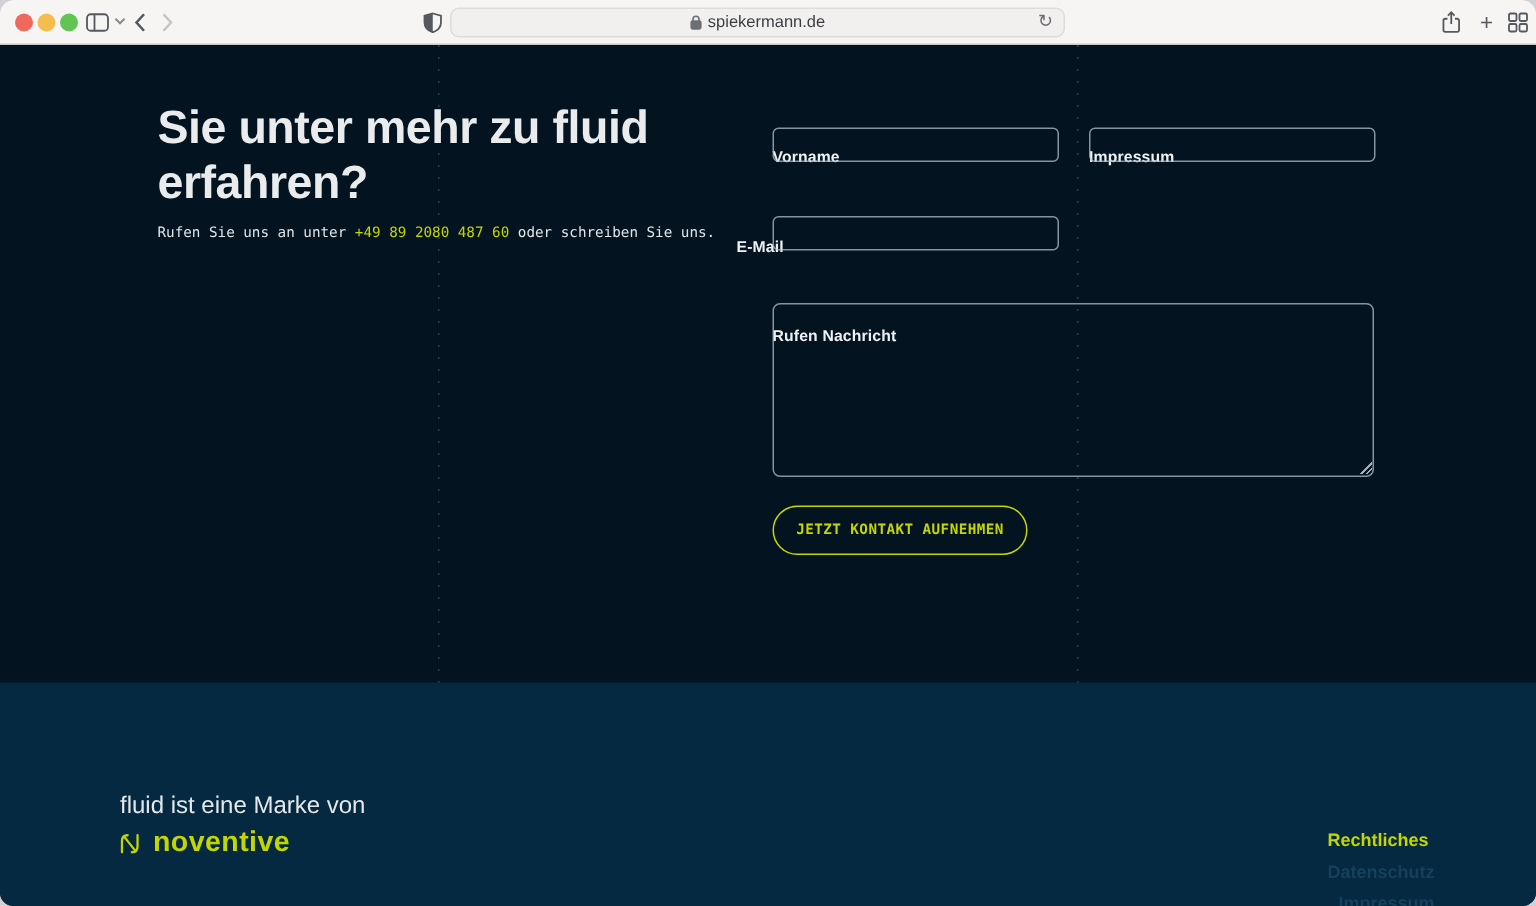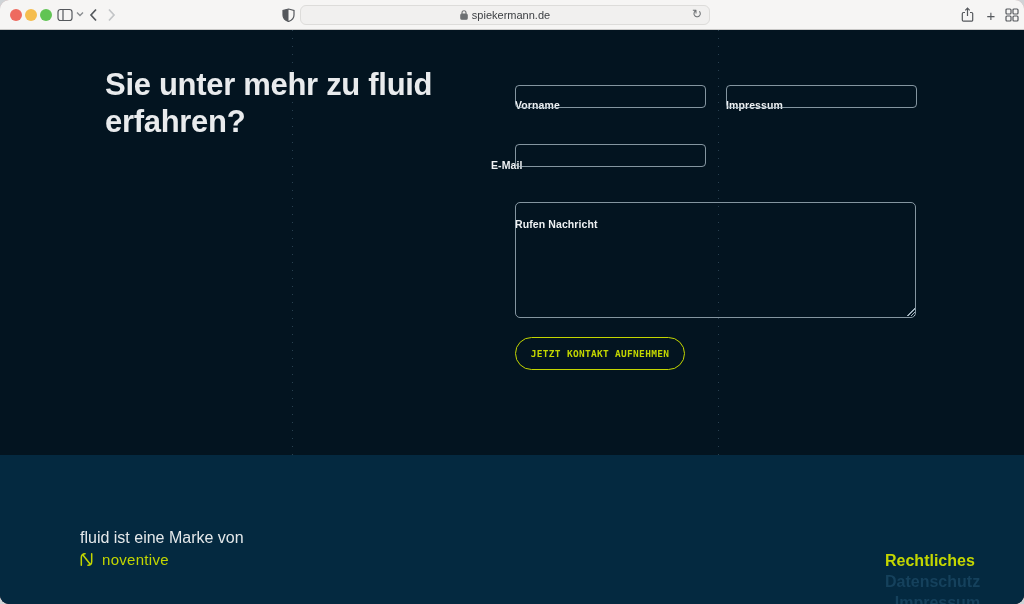--- a/index.html
+++ b/index.html
@@ -97,23 +97,23 @@
     background:transparent; border:1.5px solid #c3d600; border-radius:17px;
     color:#c3d600; font-family:"DejaVu Sans Mono", monospace; font-size:9.5px; font-weight:700;
     letter-spacing:0.3px; cursor:pointer;
   }
 
   
   .footer { position:absolute; left:0; top:425px; width:100%; height:149px; background:#042940; }
   .brand-line { position:absolute; left:80px; top:74px; font-size:16px; color:#e4e8ea; }
   .brand { position:absolute; left:78px; top:96px; display:flex; align-items:center; gap:7px; cursor:pointer; }
   .brand .logo-ic { display:flex; }
-  .brand .brand-name { font-size:15px; font-weight:400; color:#c3d600; letter-spacing:0.3px; }
+  .brand .brand-name { font-size:19px; font-weight:700; color:#c3d600; letter-spacing:0.3px; }
   .legal { position:absolute; left:885px; top:99px; display:flex; flex-direction:column; gap:8px; }
-  .legal a { font-size:16px; font-weight:700; text-decoration:none; line-height:13px; }
+  .legal a { font-size:12px; font-weight:700; text-decoration:none; line-height:13px; }
   .legal a.active { color:#c3d600; }
   .legal a.muted  { color:#15415c;text-align:right; }
 </style>
 </head>
 <body>
 
 <div class="window">
 
   <div class="toolbar">
     <span class="tl red"></span>
@@ -178,20 +178,21 @@
     </span>
   </div>
 
   <div class="page">
     <div class="grid-line g1"></div>
     <div class="grid-line g2"></div>
 
     <div class="main">
       <h1 class="heading">Sie unter mehr zu fluid erfahren?</h1>
 
+      <p class="phone-line"><span>Rufen Sie uns an unter </span><a href="#">+49 89 2080 487 60</a><span> oder schreiben Sie uns.</span></p>
 
       <label class="field-label lbl-vorname">Vorname</label>
       <input class="text-input inp-vorname" type="text" value="" style="">
 
       <label class="field-label lbl-nachname">Impressum</label>
       <input class="text-input inp-nachname" type="text" value="" style="">
 
       <label class="field-label lbl-email">E-Mail</label>
       <input class="text-input inp-email" type="text" value="" style="">
 

